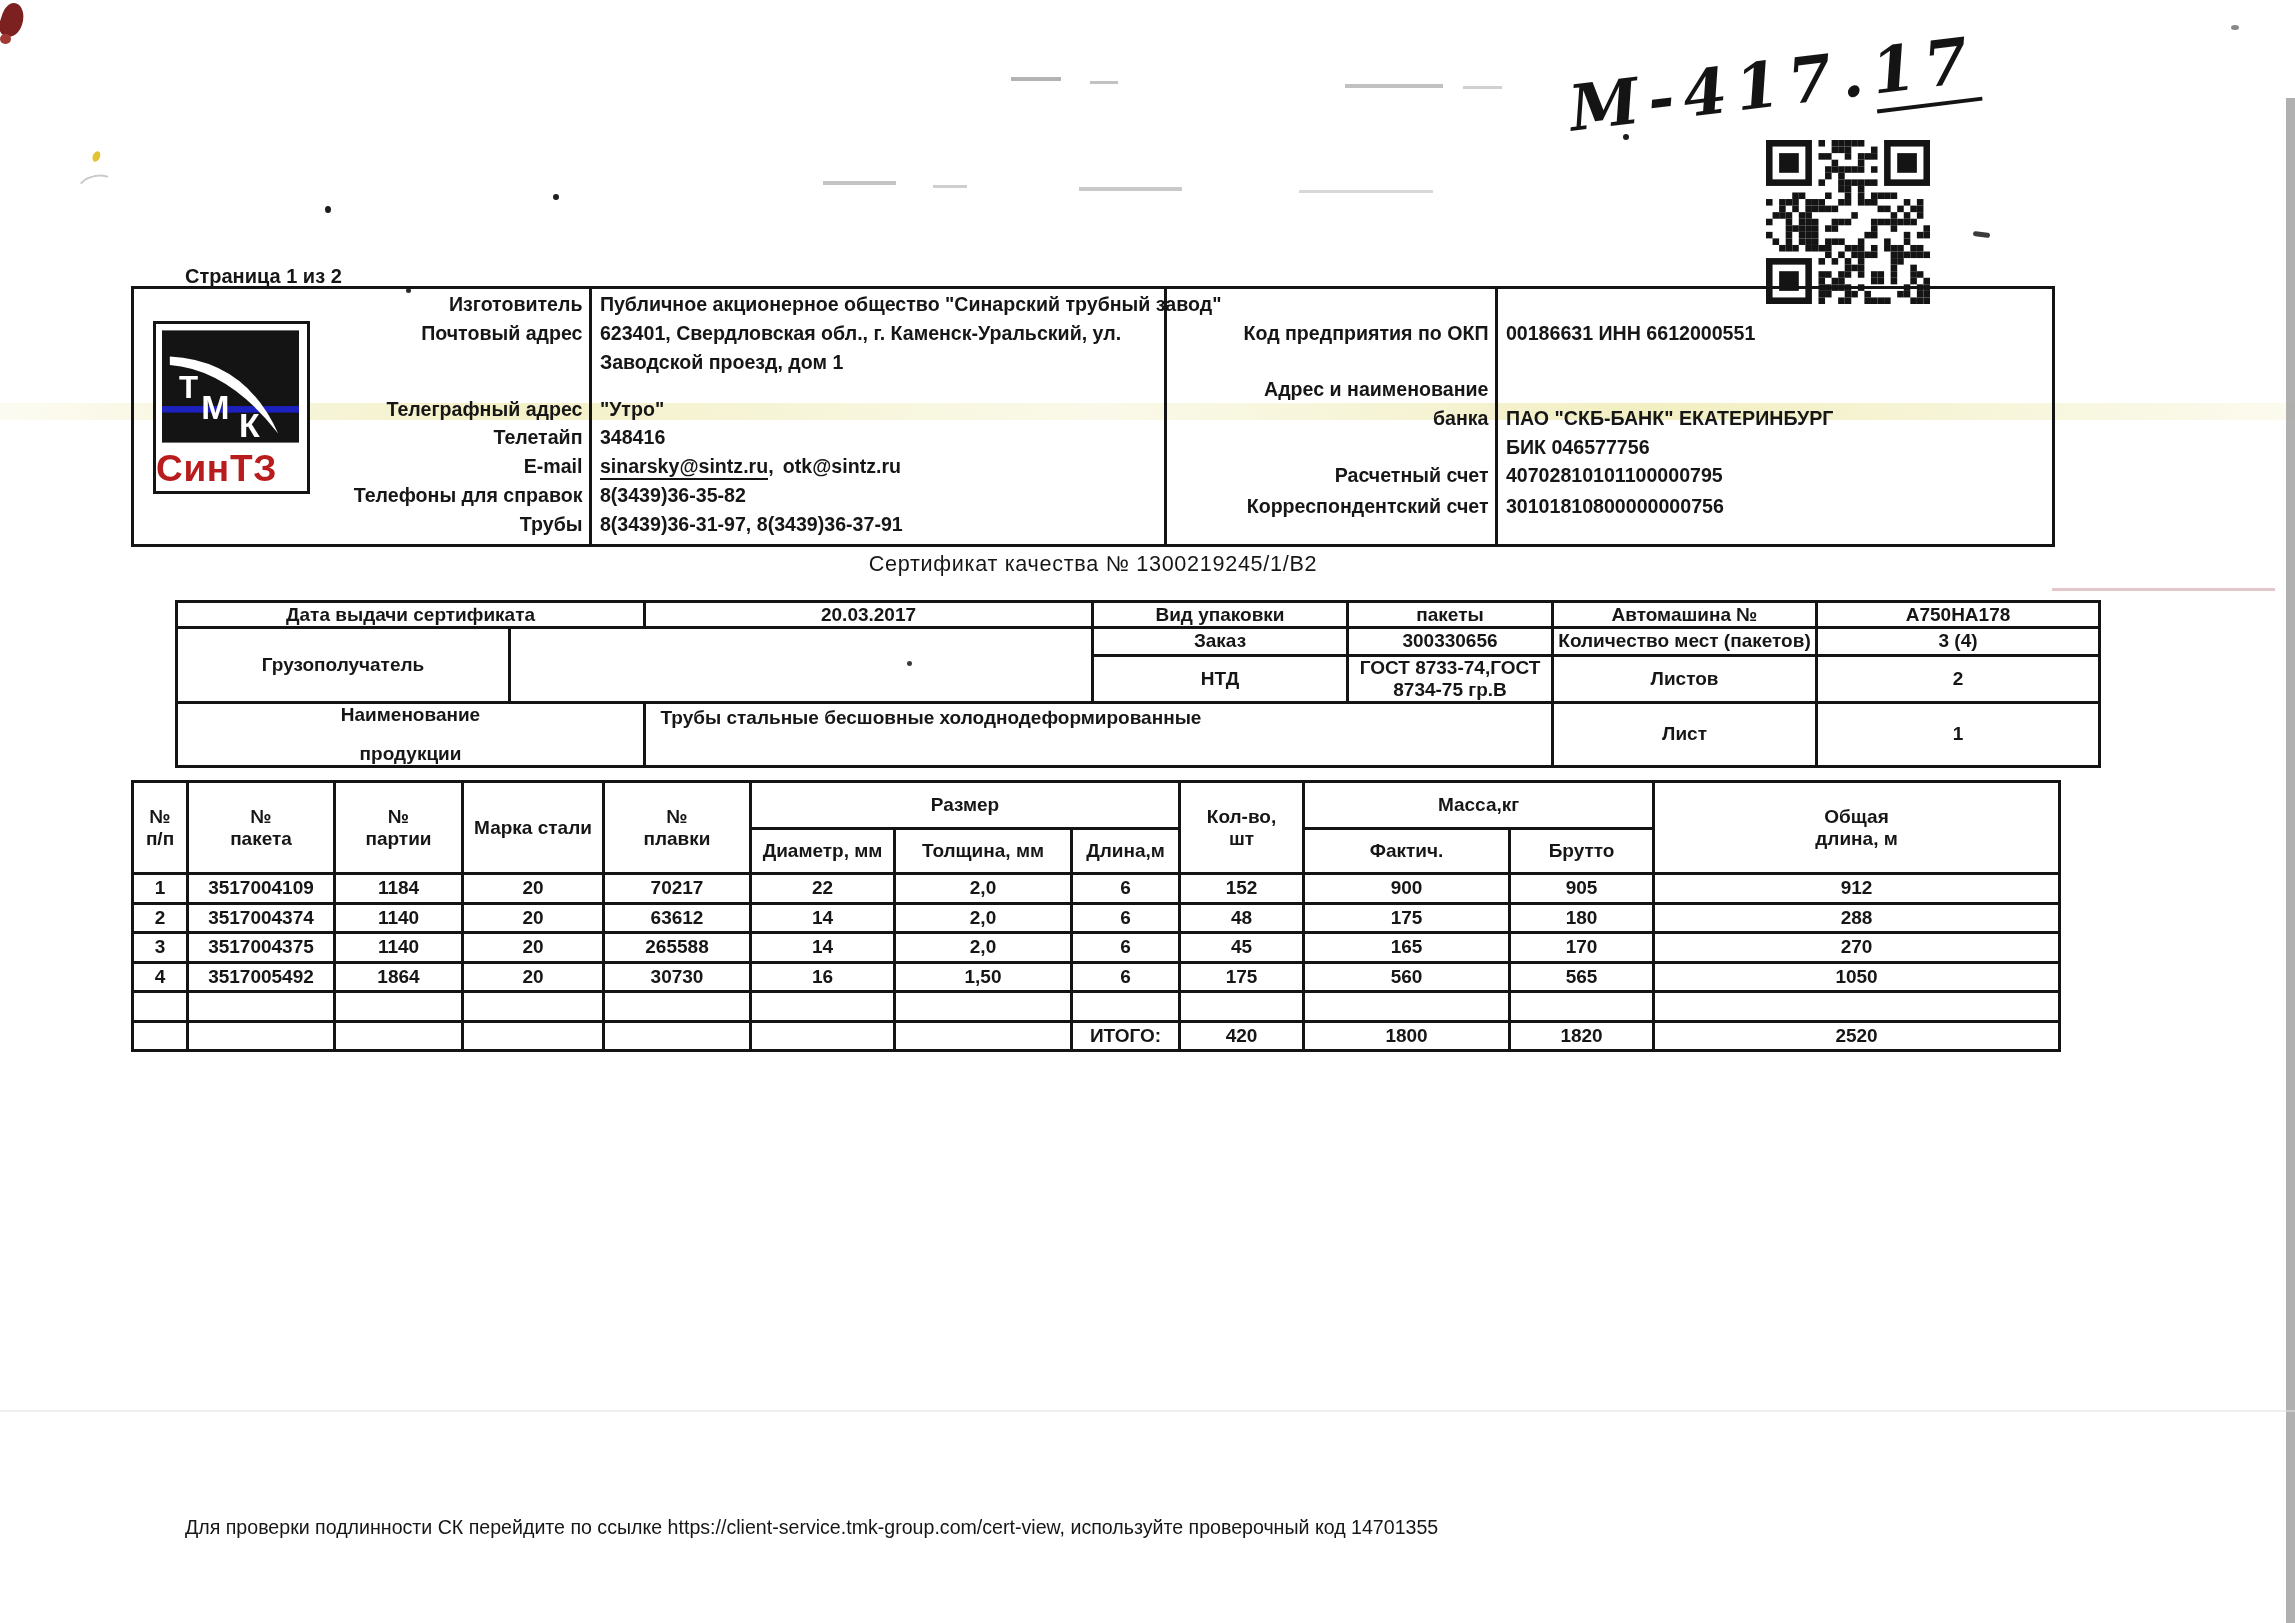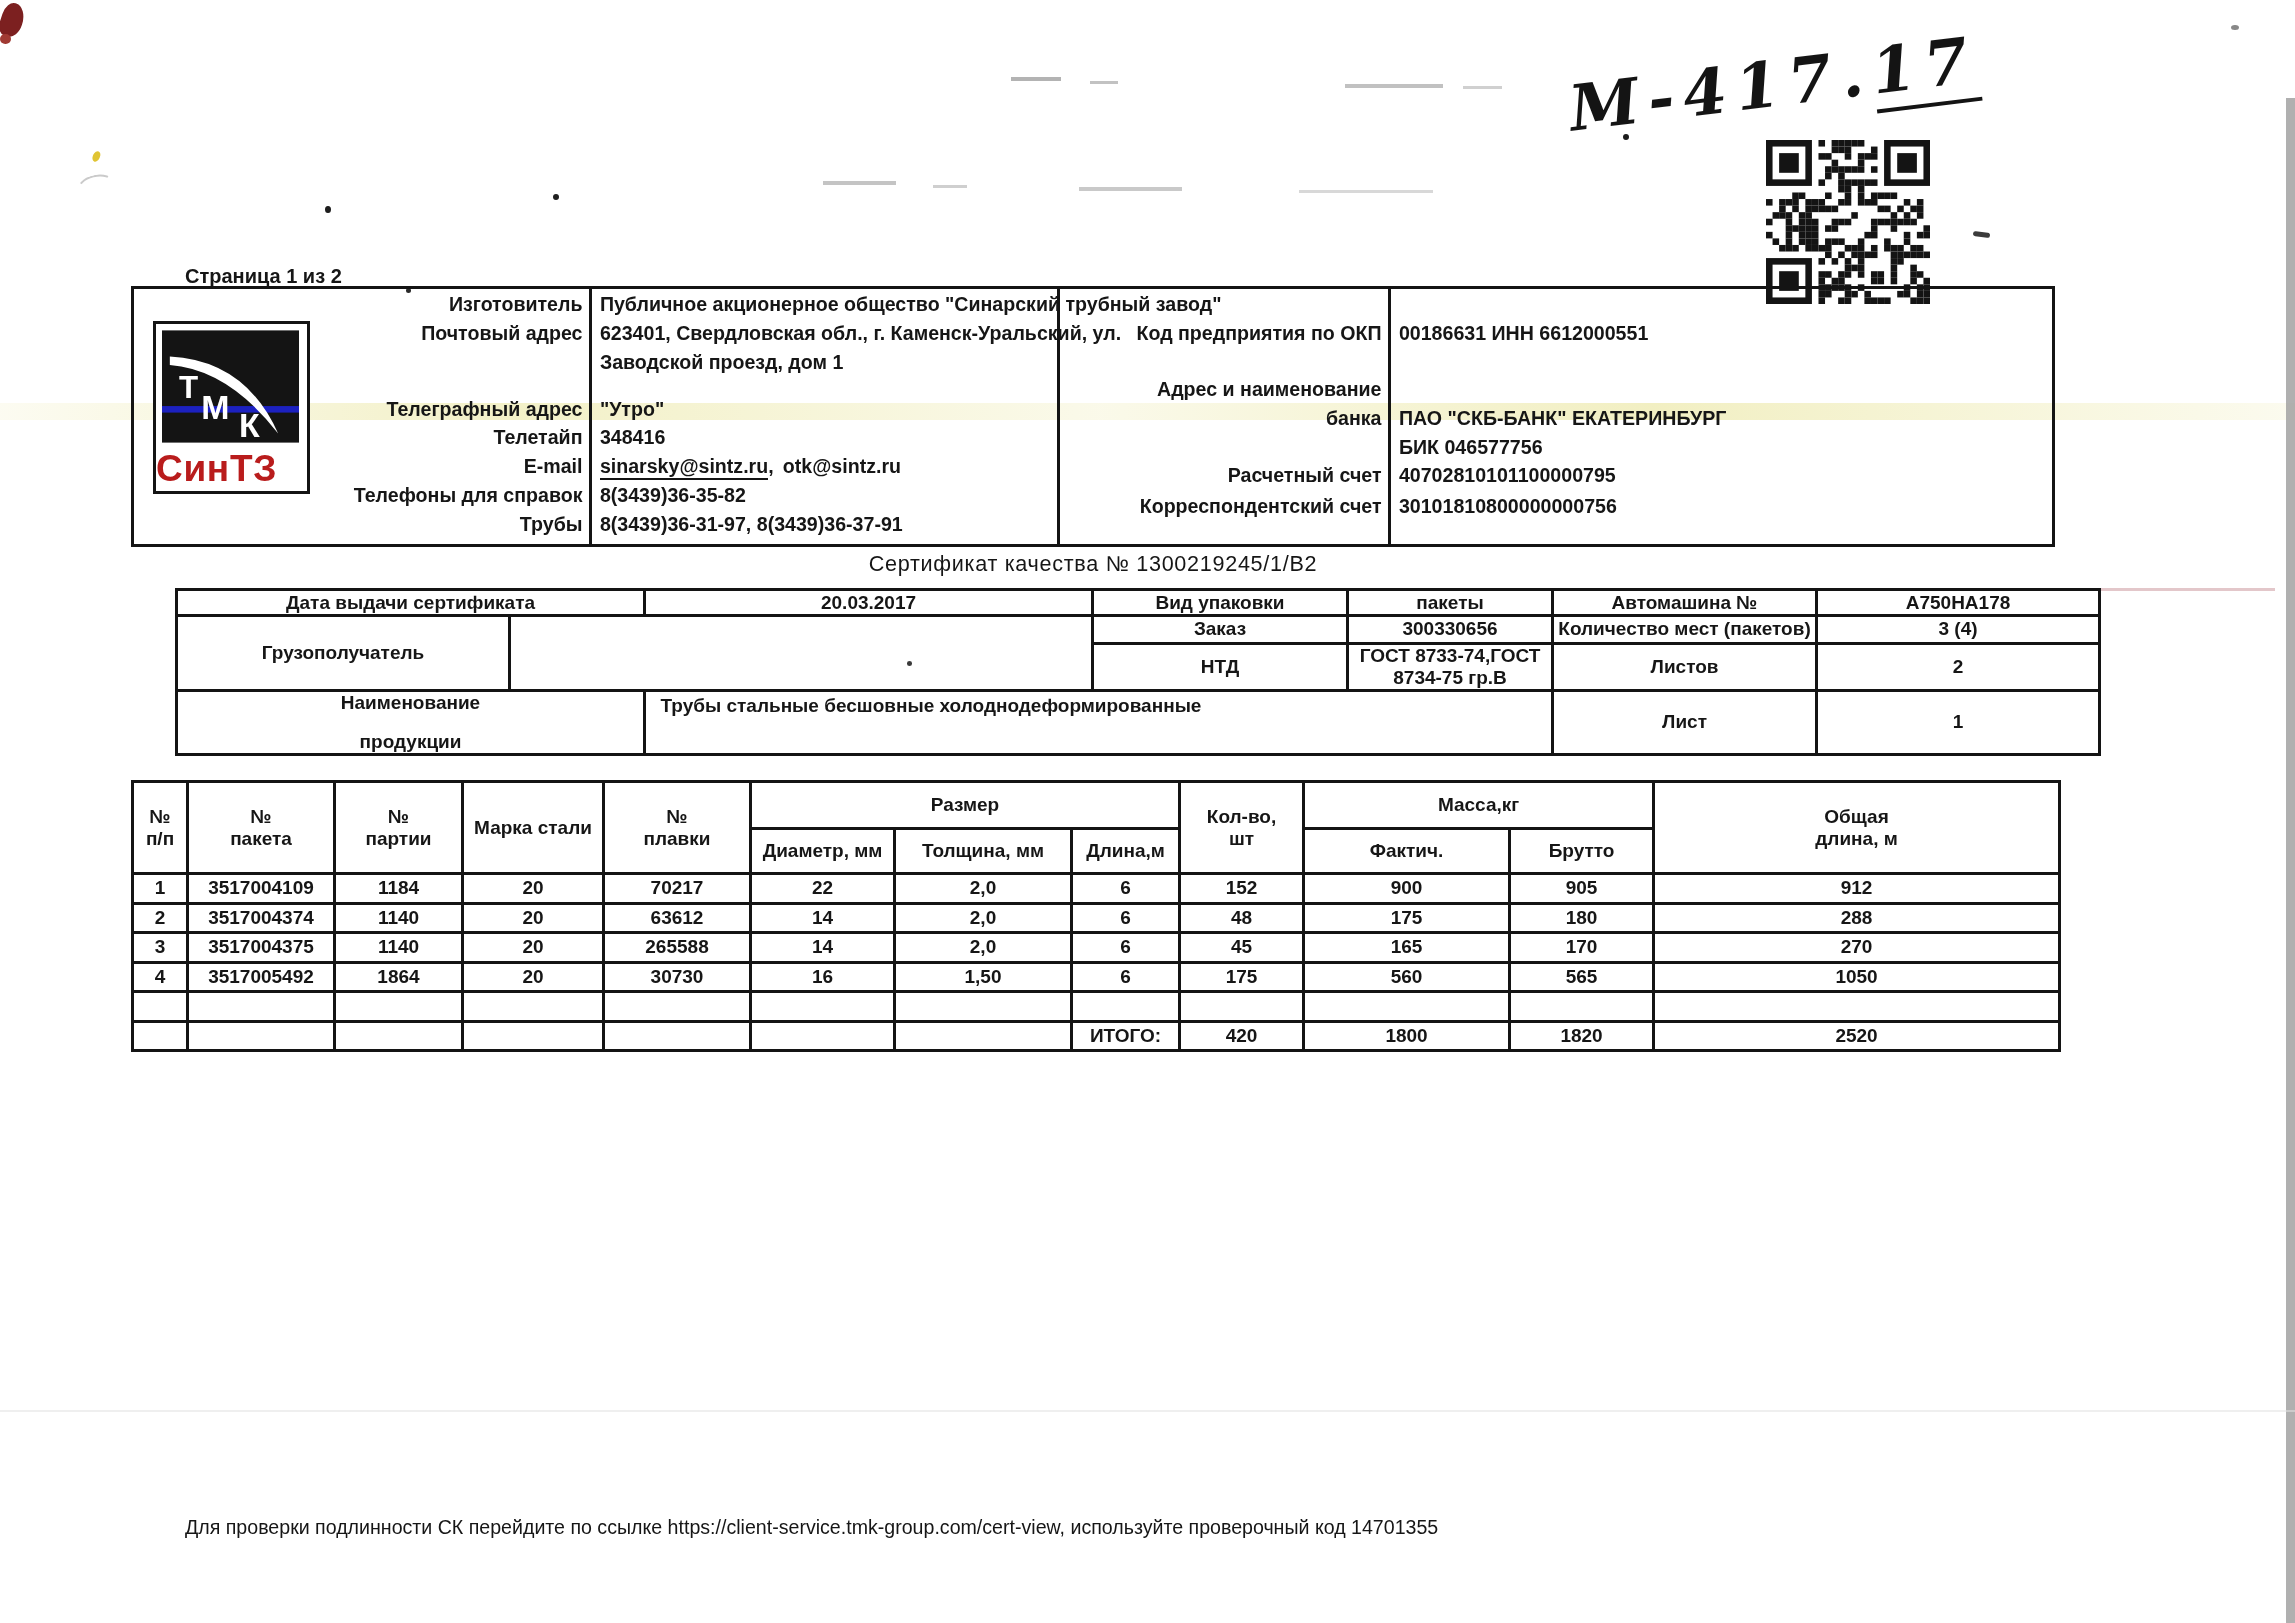--- a/index.html
+++ b/index.html
@@ -43,35 +43,35 @@
   
   .logo{left:153px;top:321px;width:157px;height:173px;border:3.9px solid #141414;background:#fff;box-sizing:border-box;}
   .logo-inner{position:absolute;left:5.9px;top:5.9px;width:137px;height:113px;}
   .logo-sintz{position:absolute;left:0;bottom:1.3px;width:100%;text-align:left;
     font-size:37px;font-weight:bold;letter-spacing:0.7px;color:#b91c1c;}
 
   
   .hdr{left:131px;top:286px;width:1924px;height:261px;border:3.9px solid #141414;box-sizing:border-box;display:flex;}
   .hdr .c{position:relative;box-sizing:border-box;height:100%;}
   .hdr .c1{width:458px;border-right:3.3px solid #141414;}
-  .hdr .c2{width:468px;border-right:3.9px solid #141414;}
+  .hdr .c2{width:575px;border-right:3.9px solid #141414;}
   .hdr .c3{width:331px;border-right:3.3px solid #141414;}
   .hdr .c4{flex:1;}
   .hline{position:absolute;font-size:19.6px;font-weight:bold;line-height:23.6px;white-space:nowrap;}
   .lab{right:6.5px;text-align:right;}
   .val{left:7.9px;text-align:left;}
   .uline-mail{border-bottom:2.6px solid #141414;padding-bottom:0.7px;}
 
   
   .cert-title{left:131px;top:551px;width:1924px;text-align:center;font-size:21.6px;font-weight:normal;letter-spacing:0.7px;}
 
   
   table{border-collapse:collapse;table-layout:fixed;}
   td{border:3.3px solid #141414;font-size:19px;font-weight:bold;text-align:center;vertical-align:middle;padding:0 3.9px;box-sizing:border-box;overflow:hidden;}
-  .dtl{left:131px;top:588px;padding-left:44px;}
+  .dtl{left:131px;top:600px;padding-left:44px;}
   .dtl table{width:1924px;}
   .dtl .top-left{vertical-align:top;text-align:left;padding-left:14.4px;padding-top:3.9px;}
   .prod-label div{line-height:22px;}
   .prod-label .gap{height:17px;}
 
   
   .main{left:131px;top:780px;}
   .main table{width:1928px;}
   .main td{font-size:19px;}
   .main .hcell div{line-height:22px;}

